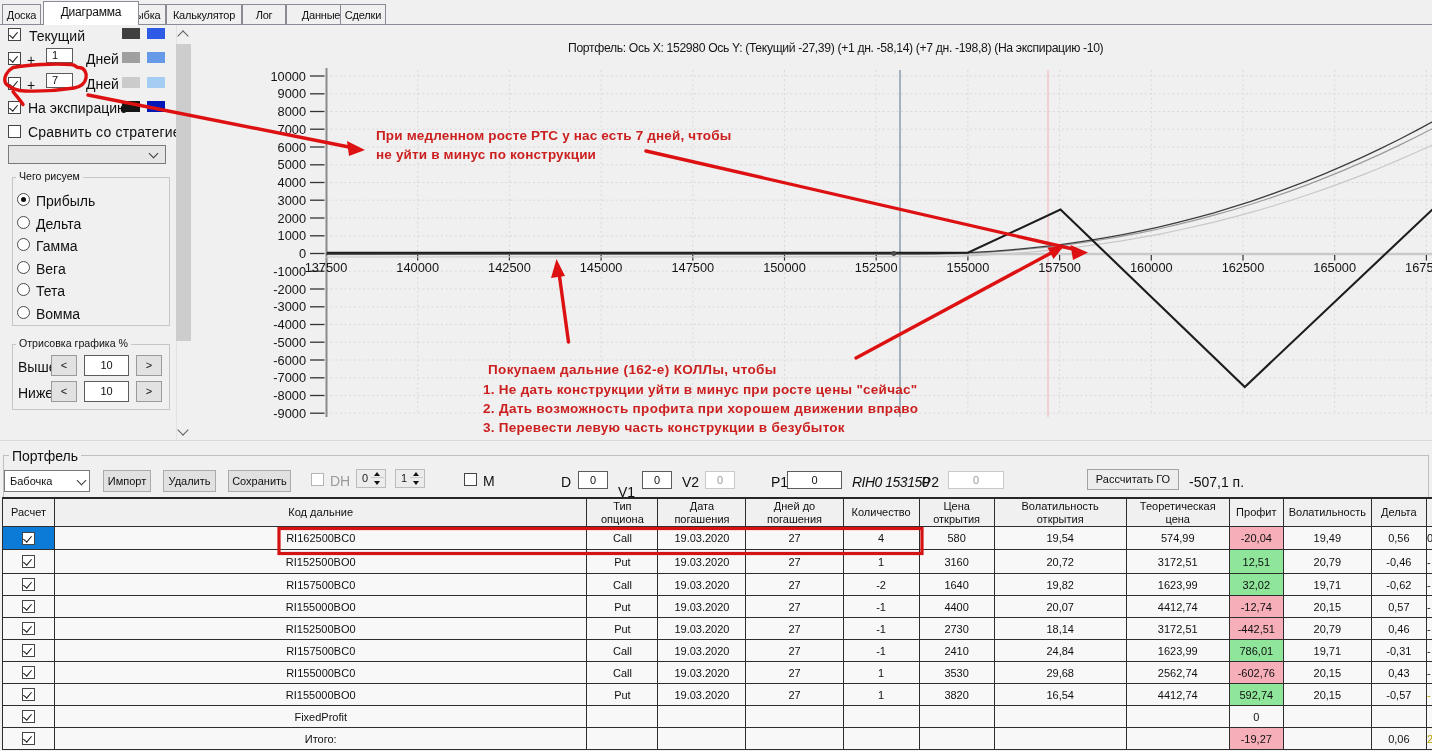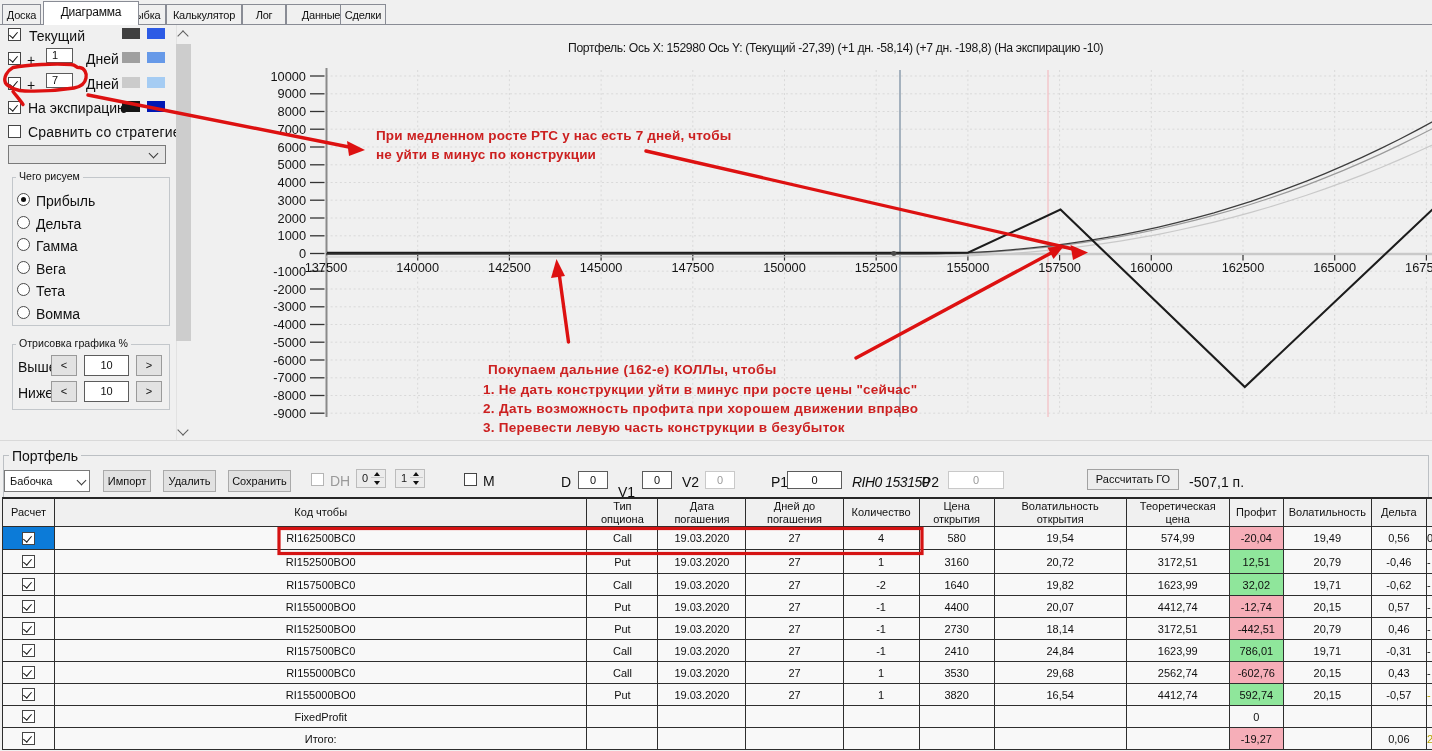--- a/index.html
+++ b/index.html
@@ -329,21 +329,21 @@
       <col style="width:132px;">
       <col style="width:103px;">
       <col style="width:54px;">
       <col style="width:88px;">
       <col style="width:55px;">
       <col style="width:14px;">
 </colgroup>
 <tbody>
       <tr class="hdr" style="height:30px;">
 <td>Расчет</td>
-        <td>Код чтобы</td>
+        <td>Код дальние</td>
         <td>Тип<br>опциона</td>
         <td>Дата<br>погашения</td>
         <td>Дней до<br>погашения</td>
         <td>Количество</td>
         <td>Цена<br>открытия</td>
         <td>Волатильность<br>открытия</td>
         <td>Теоретическая<br>цена</td>
         <td>Профит</td>
         <td>Волатильность</td>
         <td>Дельта</td>

